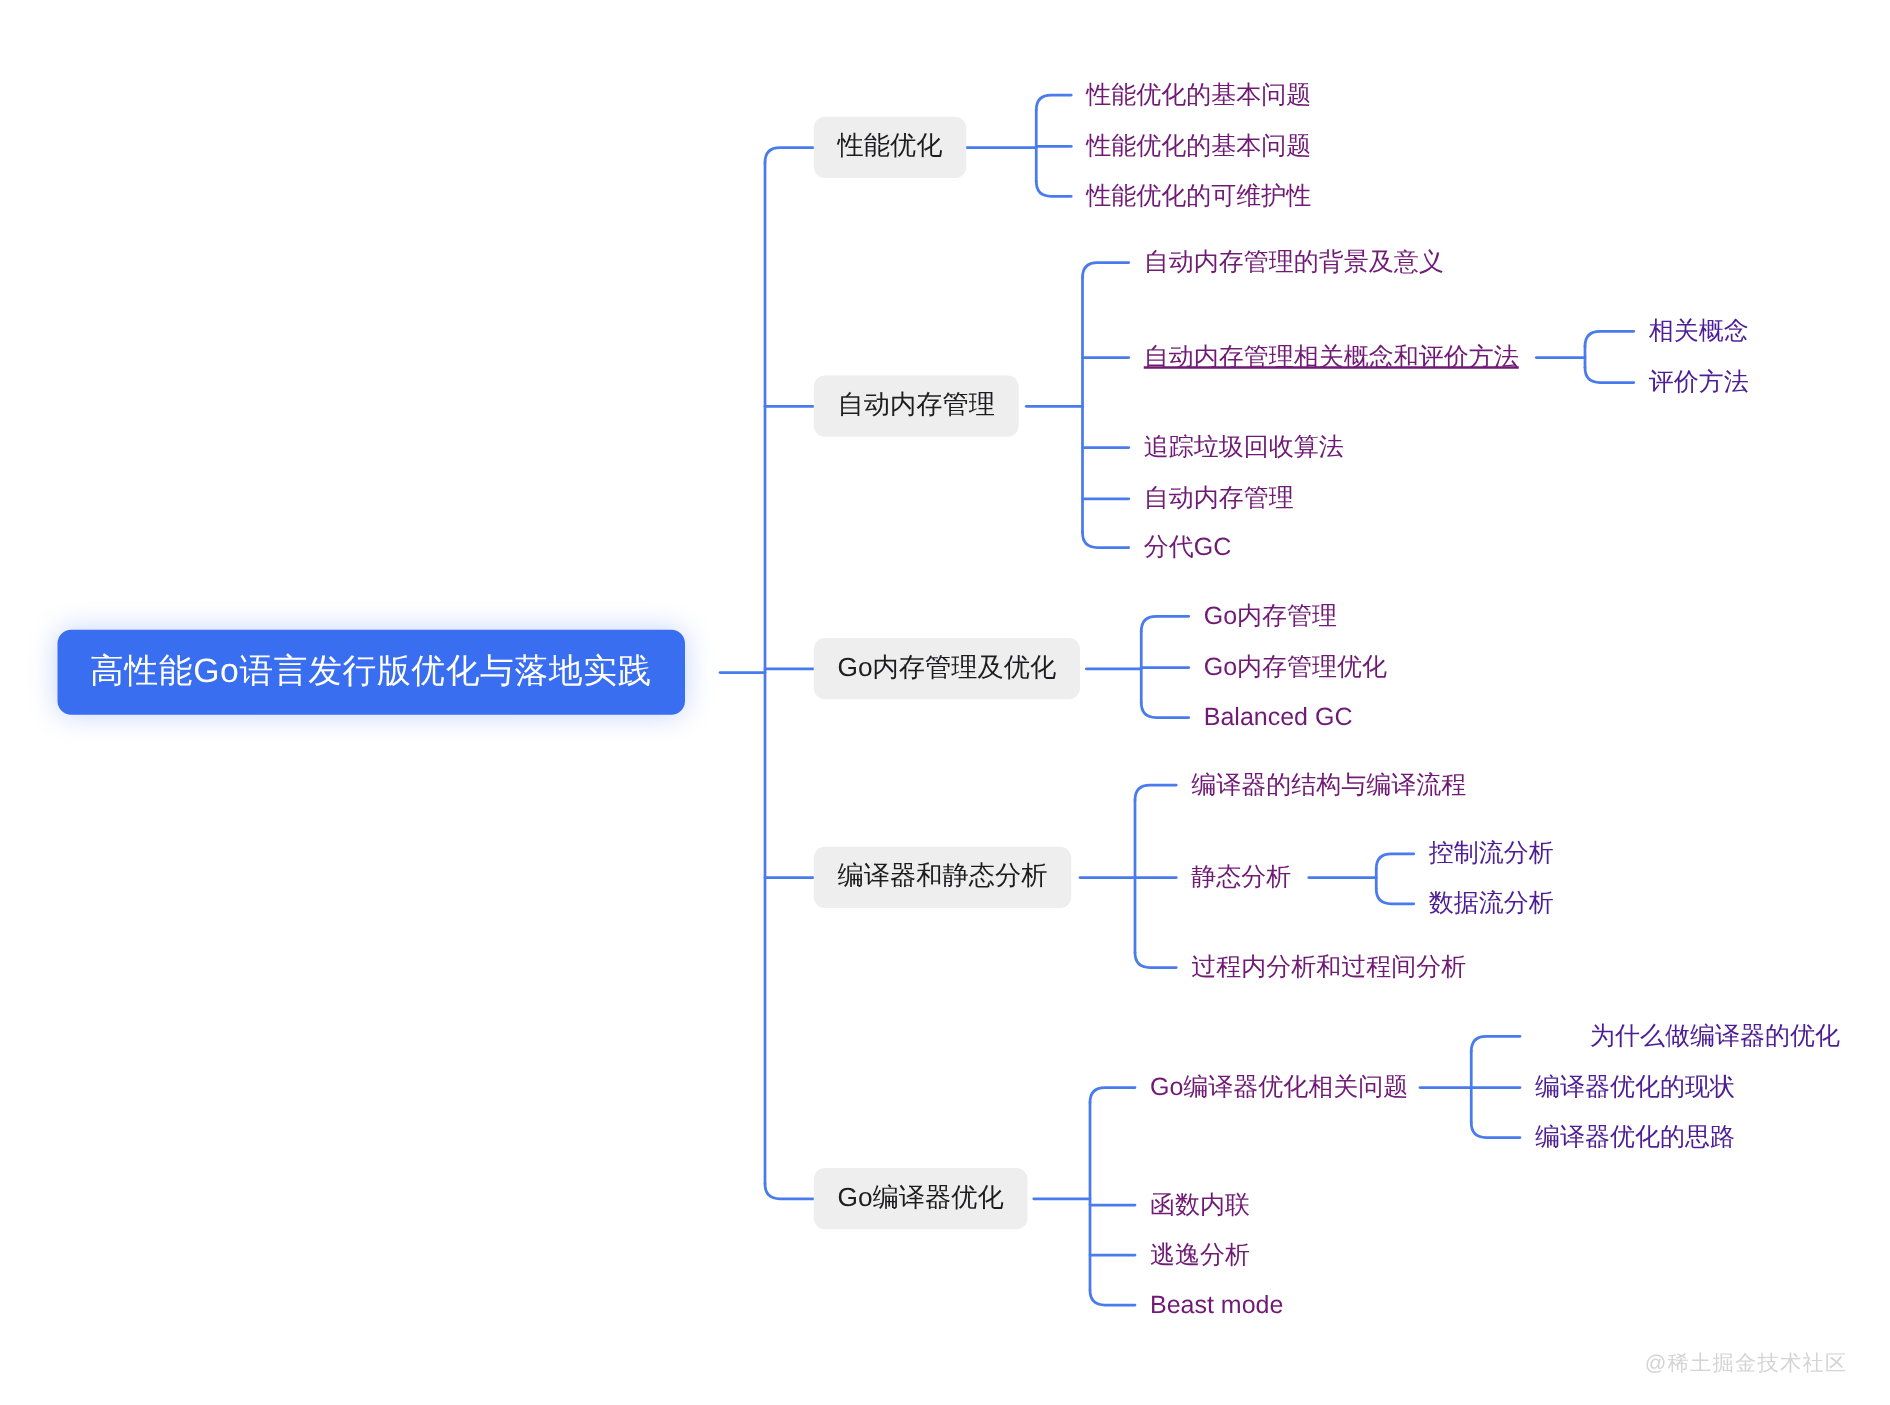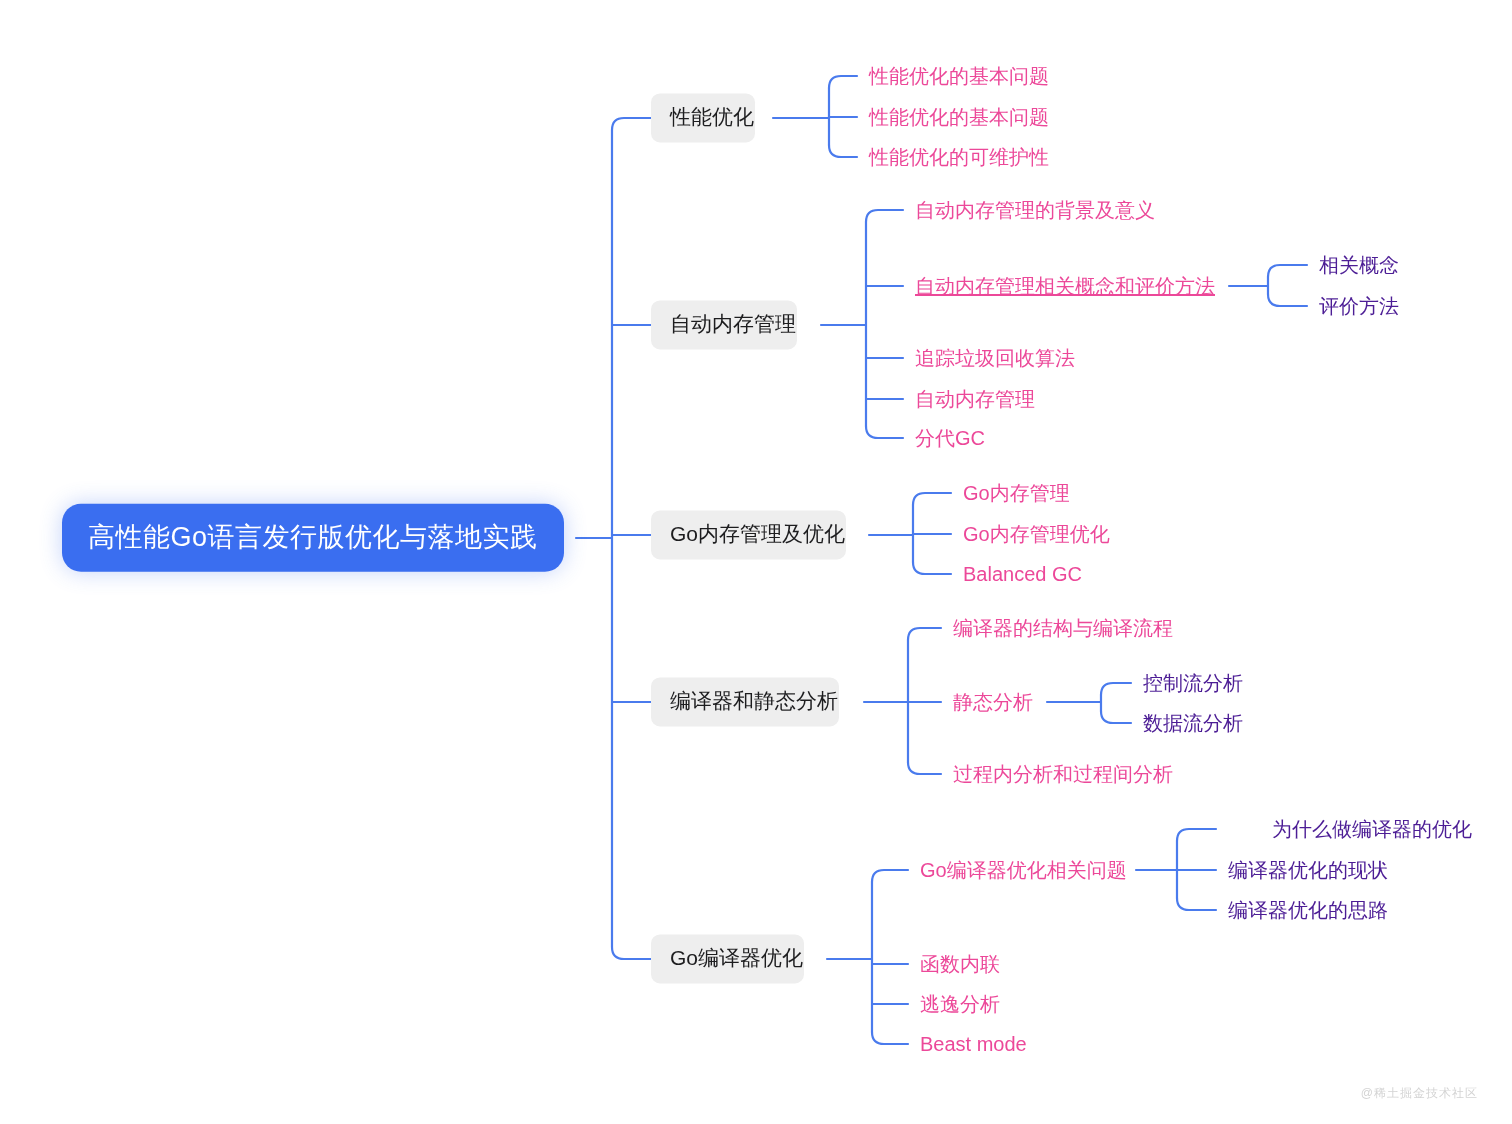--- a/index.html
+++ b/index.html
@@ -39,36 +39,36 @@
     font-size: 27px;
     padding: 17px 26px 19px 26px;
     border-radius: 11px;
     box-shadow: 0 0 22px rgba(58,110,240,0.30);
     letter-spacing: 0.5px;
   }
   .node-l1 {
     background: #eeeeee;
     color: #1d1d1f;
     font-size: 21px;
-    padding: 11px 1px 13px 19px;
+    padding: 11px 19px 13px 19px;
     border-radius: 9px;
   }
   .node-l2 {
-    color: #ec4899;
+    color: #701a75;
     font-size: 20px;
   }
   .node-l3 {
     color: #4c1d95;
     font-size: 20px;
   }
   #watermark {
     position: absolute;
     right: 34px;
     bottom: 22px;
-    font-size: 12px;
+    font-size: 17px;
     color: #d4d4d4;
     letter-spacing: 1px;
     user-select: none;
   }
 </style>
 </head>
 <body>
 
 <div id="canvas">
   <svg id="wires">
@@ -115,21 +115,21 @@
       <path d="M 1136 870 L 1177 870" fill="none" stroke="#4a7bed" stroke-width="2.2" stroke-linecap="round"></path>
       <path d="M 1177 841 L 1177 898" fill="none" stroke="#4a7bed" stroke-width="2.2" stroke-linecap="round"></path>
       <path d="M 1177 841 Q 1177 829 1189 829 L 1216 829" fill="none" stroke="#4a7bed" stroke-width="2.2" stroke-linecap="round"></path>
       <path d="M 1177 870 L 1216 870" fill="none" stroke="#4a7bed" stroke-width="2.2" stroke-linecap="round"></path>
       <path d="M 1177 898 Q 1177 910 1189 910 L 1216 910" fill="none" stroke="#4a7bed" stroke-width="2.2" stroke-linecap="round"></path>
       <path d="M 872 964 L 908 964" fill="none" stroke="#4a7bed" stroke-width="2.2" stroke-linecap="round"></path>
       <path d="M 872 1004 L 908 1004" fill="none" stroke="#4a7bed" stroke-width="2.2" stroke-linecap="round"></path>
       <path d="M 872 1032 Q 872 1044 884 1044 L 908 1044" fill="none" stroke="#4a7bed" stroke-width="2.2" stroke-linecap="round"></path>
     </svg>
   <div id="nodes">
-      <div class="node node-root" style="left: 62px; top: 538px; border-radius: 19px;"><span>高性能Go语言发行版优化与落地实践</span></div>
+      <div class="node node-root" style="left: 46px; top: 538px;"><span>高性能Go语言发行版优化与落地实践</span></div>
       <div class="node node-l1" style="left: 651px; top: 118px;"><span>性能优化</span></div>
       <div class="node node-l2" style="left: 869px; top: 76px;"><span>性能优化的基本问题</span></div>
       <div class="node node-l2" style="left: 869px; top: 117px;"><span>性能优化的基本问题</span></div>
       <div class="node node-l2" style="left: 869px; top: 157px;"><span>性能优化的可维护性</span></div>
       <div class="node node-l1" style="left: 651px; top: 325px;"><span>自动内存管理</span></div>
       <div class="node node-l2" style="left: 915px; top: 210px;"><span>自动内存管理的背景及意义</span></div>
       <div class="node node-l2" style="left: 915px; top: 286px; text-decoration: underline;"><span>自动内存管理相关概念和评价方法</span></div>
       <div class="node node-l3" style="left: 1319px; top: 265px;"><span>相关概念</span></div>
       <div class="node node-l3" style="left: 1319px; top: 306px;"><span>评价方法</span></div>
       <div class="node node-l2" style="left: 915px; top: 358px;"><span>追踪垃圾回收算法</span></div>

